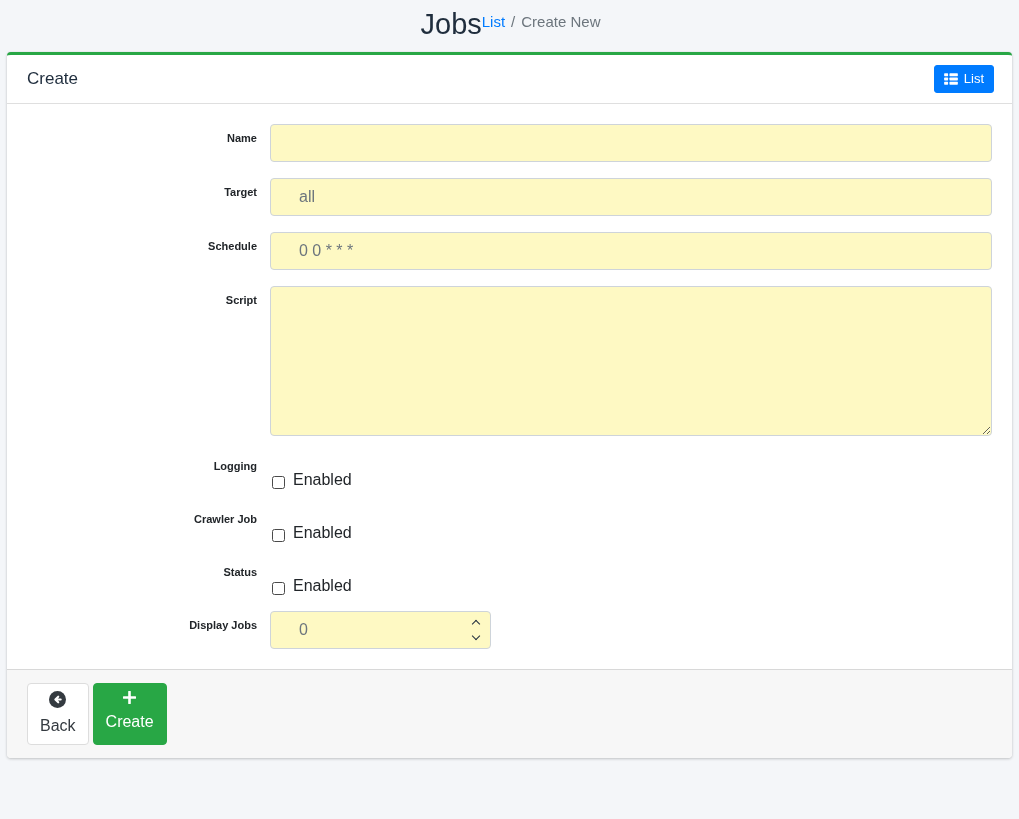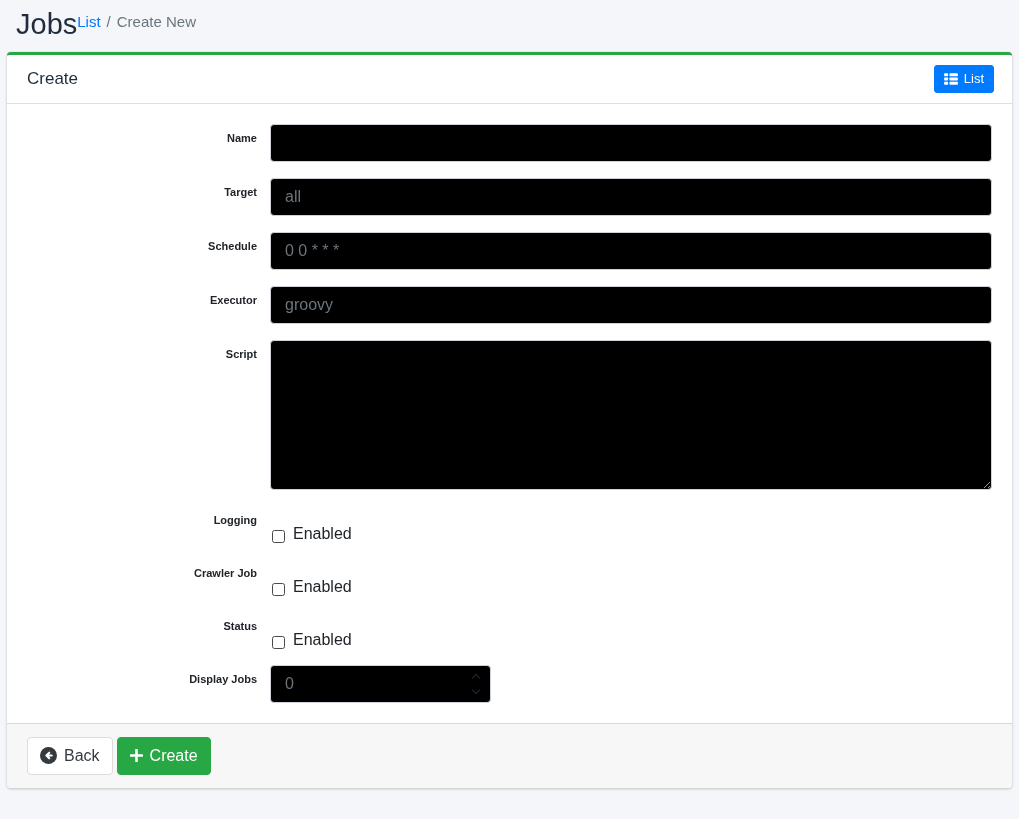--- a/index.html
+++ b/index.html
@@ -5,21 +5,21 @@
   * { box-sizing: border-box; }
   html, body { width: 1019px; height: 819px; margin: 0; overflow: hidden; }
   body {
     background: #f4f6f9;
     font-family: "Liberation Sans", "DejaVu Sans", sans-serif;
     color: #212529;
   }
 
   
   .content-header {
-    display: flex; justify-content: flex-start; align-items: flex-start;
+    display: flex; justify-content: center; align-items: flex-start;
     padding: 8px 14px 0 16px; height: 52px; border-radius: 23px;
   }
   .page-title { margin: 0; font-size: 29px; font-weight: 400; color: #1f2d3d; }
   .breadcrumb { margin-top: 5px; font-size: 15px; }
   .breadcrumb a { color: #007bff; text-decoration: none; cursor: pointer; }
   .breadcrumb .sep { color: #6c757d; margin: 0 6px; }
   .breadcrumb .active { color: #6c757d; }
 
   
   .card {
@@ -44,23 +44,23 @@
 
   
   .card-body { padding: 20px; }
   .form-group { display: flex; margin-bottom: 16px; }
   .col-label {
     flex: 0 0 243px; text-align: right; padding: 8px 13px 0 0;
     font-weight: 700; font-size: 11px; color: #212529;
   }
   .col-input { flex: 1; position: relative; }
   .form-control {
-    display: block; width: 100%; height: 38px; padding: 6px 14px;
+    display: block; width: 100%; height: 38px; padding: 6px 28px;
     font-size: 16px; font-family: inherit; color: #6c757d;
-    background: #000000; border: 1px solid #ced4da; border-radius: 4px;
+    background: #fef9c3; border: 1px solid #ced4da; border-radius: 4px;
     outline: none;
   }
   textarea.form-control { height: 150px; resize: both; }
 
   .form-check { display: flex; align-items: flex-end; min-height: 37px; }
   .checkbox {
     appearance: none; -webkit-appearance: none;
     width: 13px; height: 13px; margin: 0 8px 0 2px;
     border: 1.5px solid #4a4a4a; border-radius: 2.5px; background: #fff;
     cursor: pointer; flex: 0 0 auto;
@@ -82,21 +82,21 @@
   
   .card-footer {
     padding: 13px 20px; background: #f7f7f7;
     border-top: 1px solid rgba(0,0,0,.125);
     border-radius: 0 0 4px 4px;
     display: flex; gap: 4px;
   }
   .btn {
     display: inline-flex; align-items: center; gap: 7px;
     font-size: 16px; font-family: inherit; padding: 7px 12px;
-    border-radius: 4px; cursor: pointer; line-height: 1.35;
+    border-radius: 4px; cursor: pointer; line-height: 1.35; flex-direction: column;
   }
   .btn-back { background: #fff; border: 1px solid #ddd; color: #343a40; }
   .btn-create { background: #28a745; border: 1px solid #28a745; color: #fff; }
   .icon { display: inline-flex; }
 </style>
 </head>
 <body>
 
 <div class="content-header">
   <h1 class="page-title">Jobs</h1>
@@ -142,26 +142,20 @@
       </div>
     </div>
 
     <div class="form-group">
       <label class="col-label">Schedule</label>
       <div class="col-input">
         <input class="form-control" type="text" value="0 0 * * *" style="">
       </div>
     </div>
 
-    <div class="form-group">
-      <label class="col-label">Executor</label>
-      <div class="col-input">
-        <input class="form-control" type="text" value="groovy" style="">
-      </div>
-    </div>
 
     <div class="form-group">
       <label class="col-label">Script</label>
       <div class="col-input">
         <textarea class="form-control" style=""></textarea>
       </div>
     </div>
 
     <div class="form-group">
       <label class="col-label">Logging</label>

